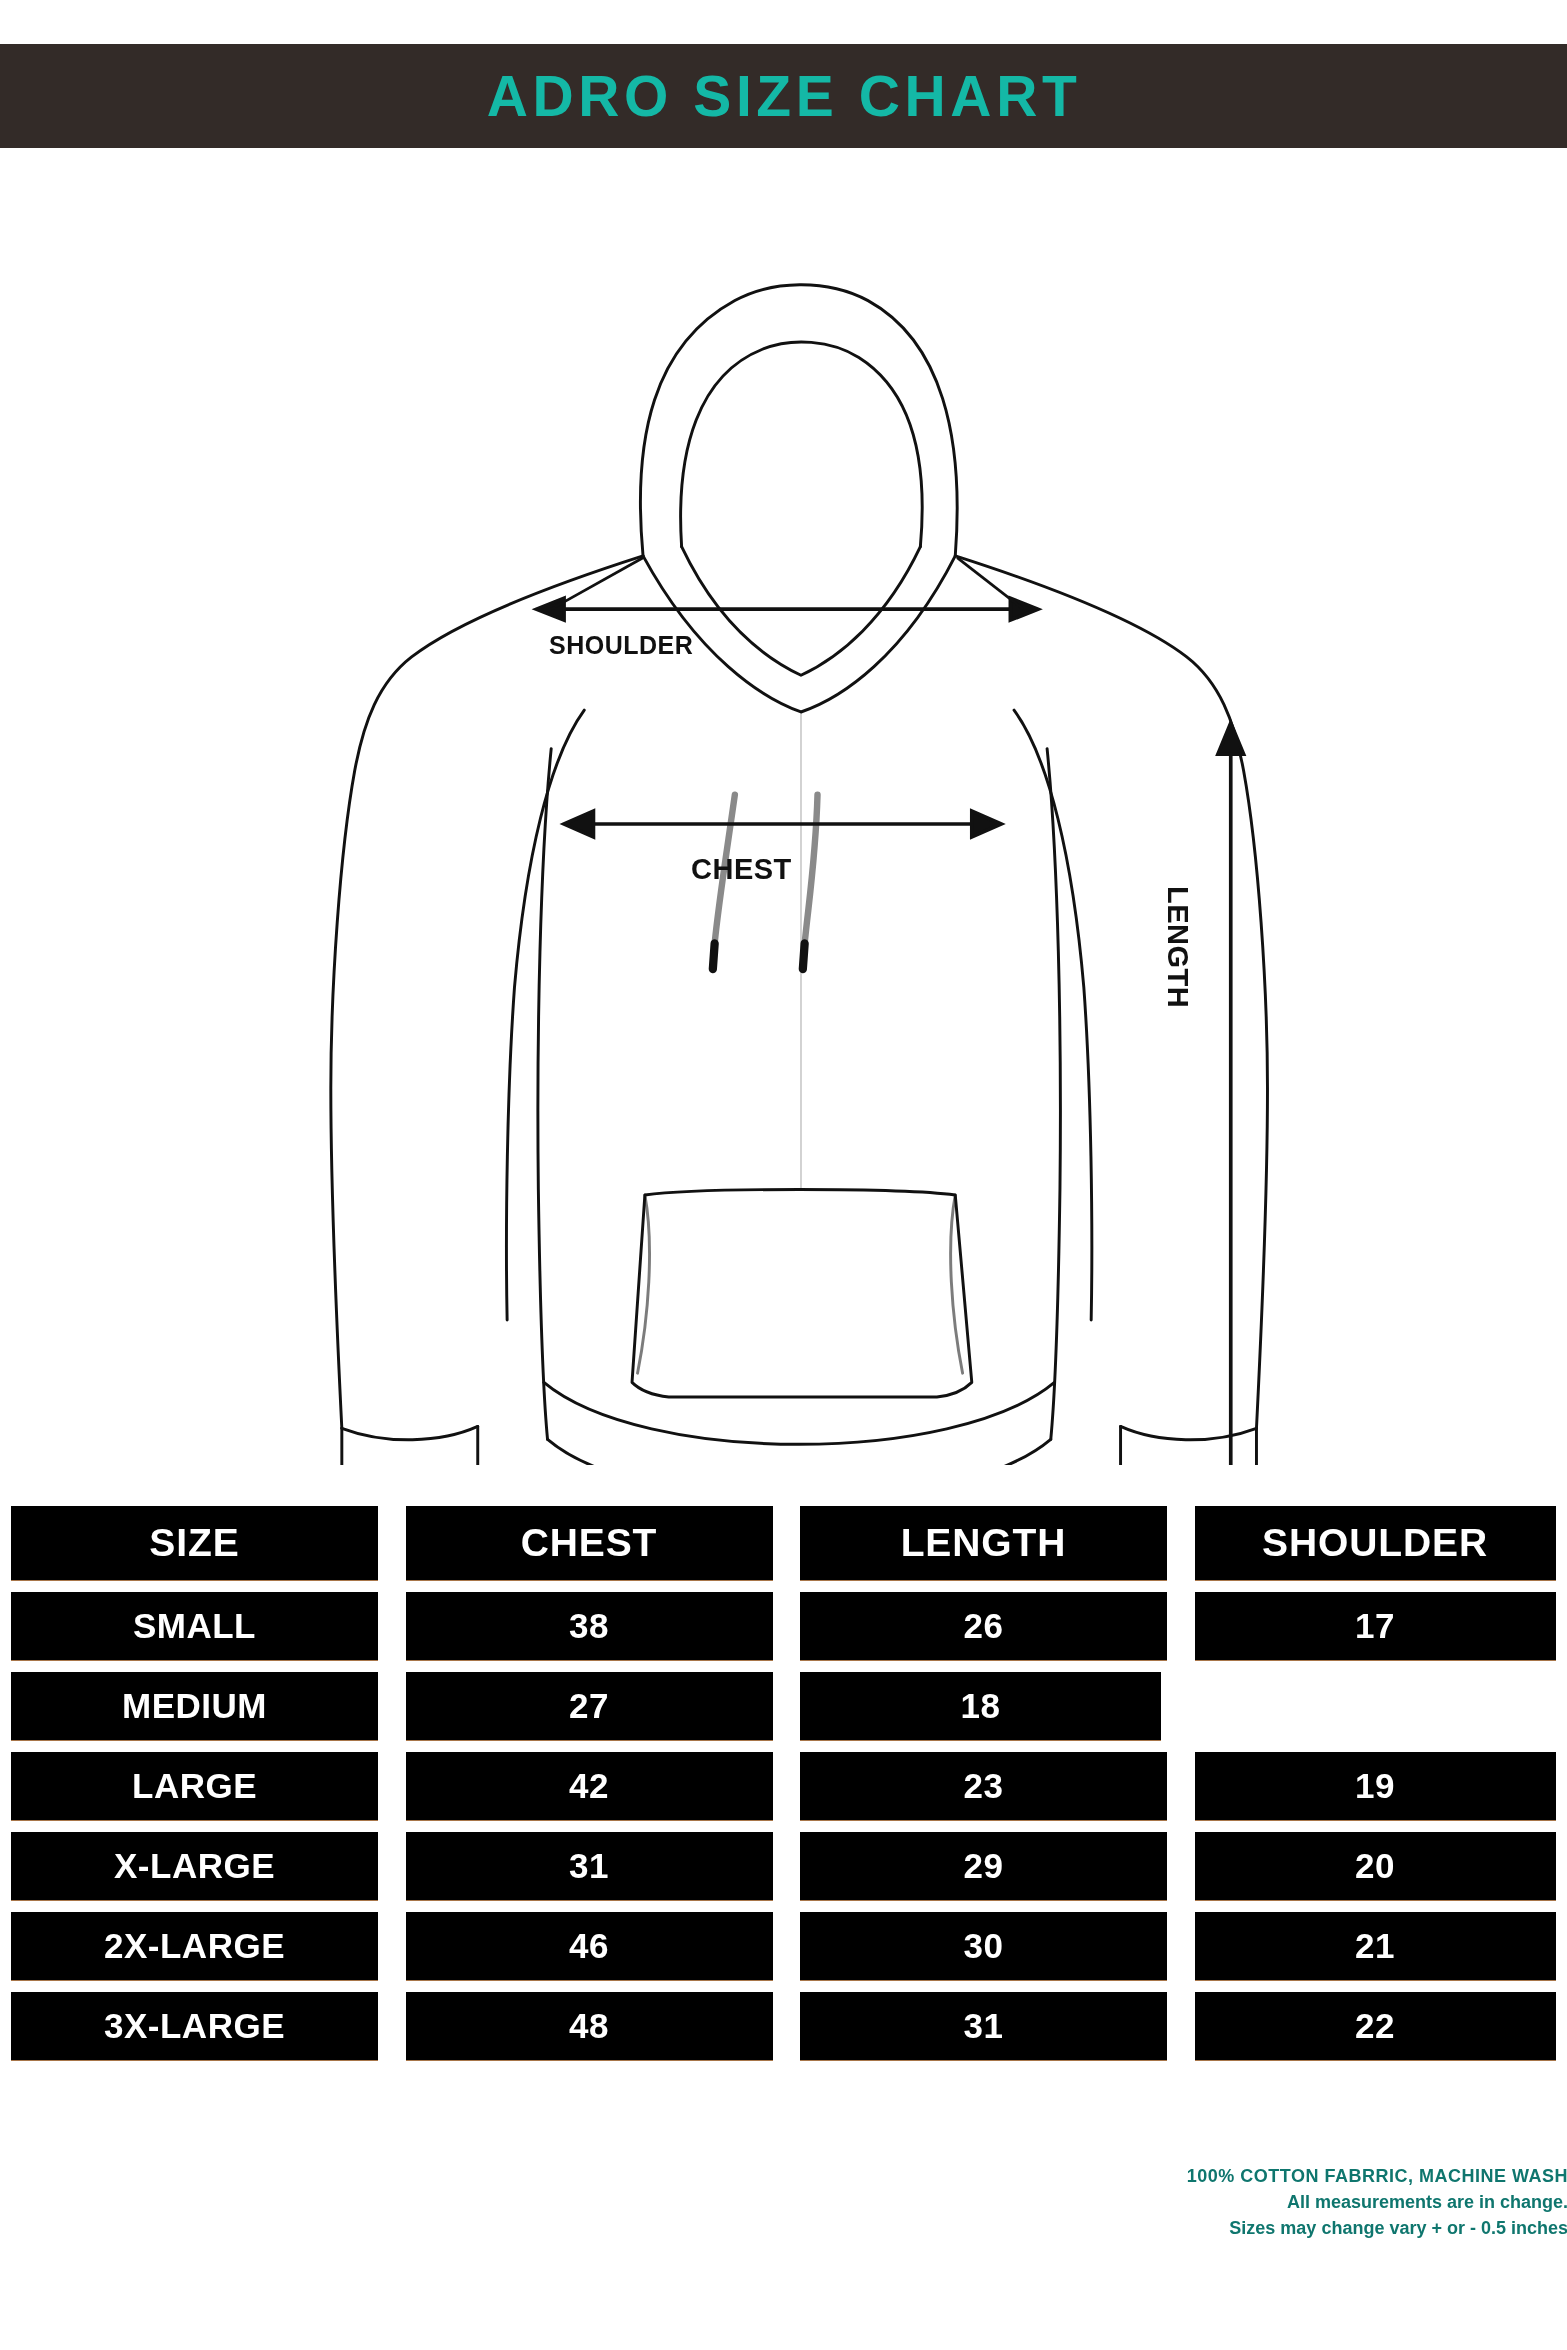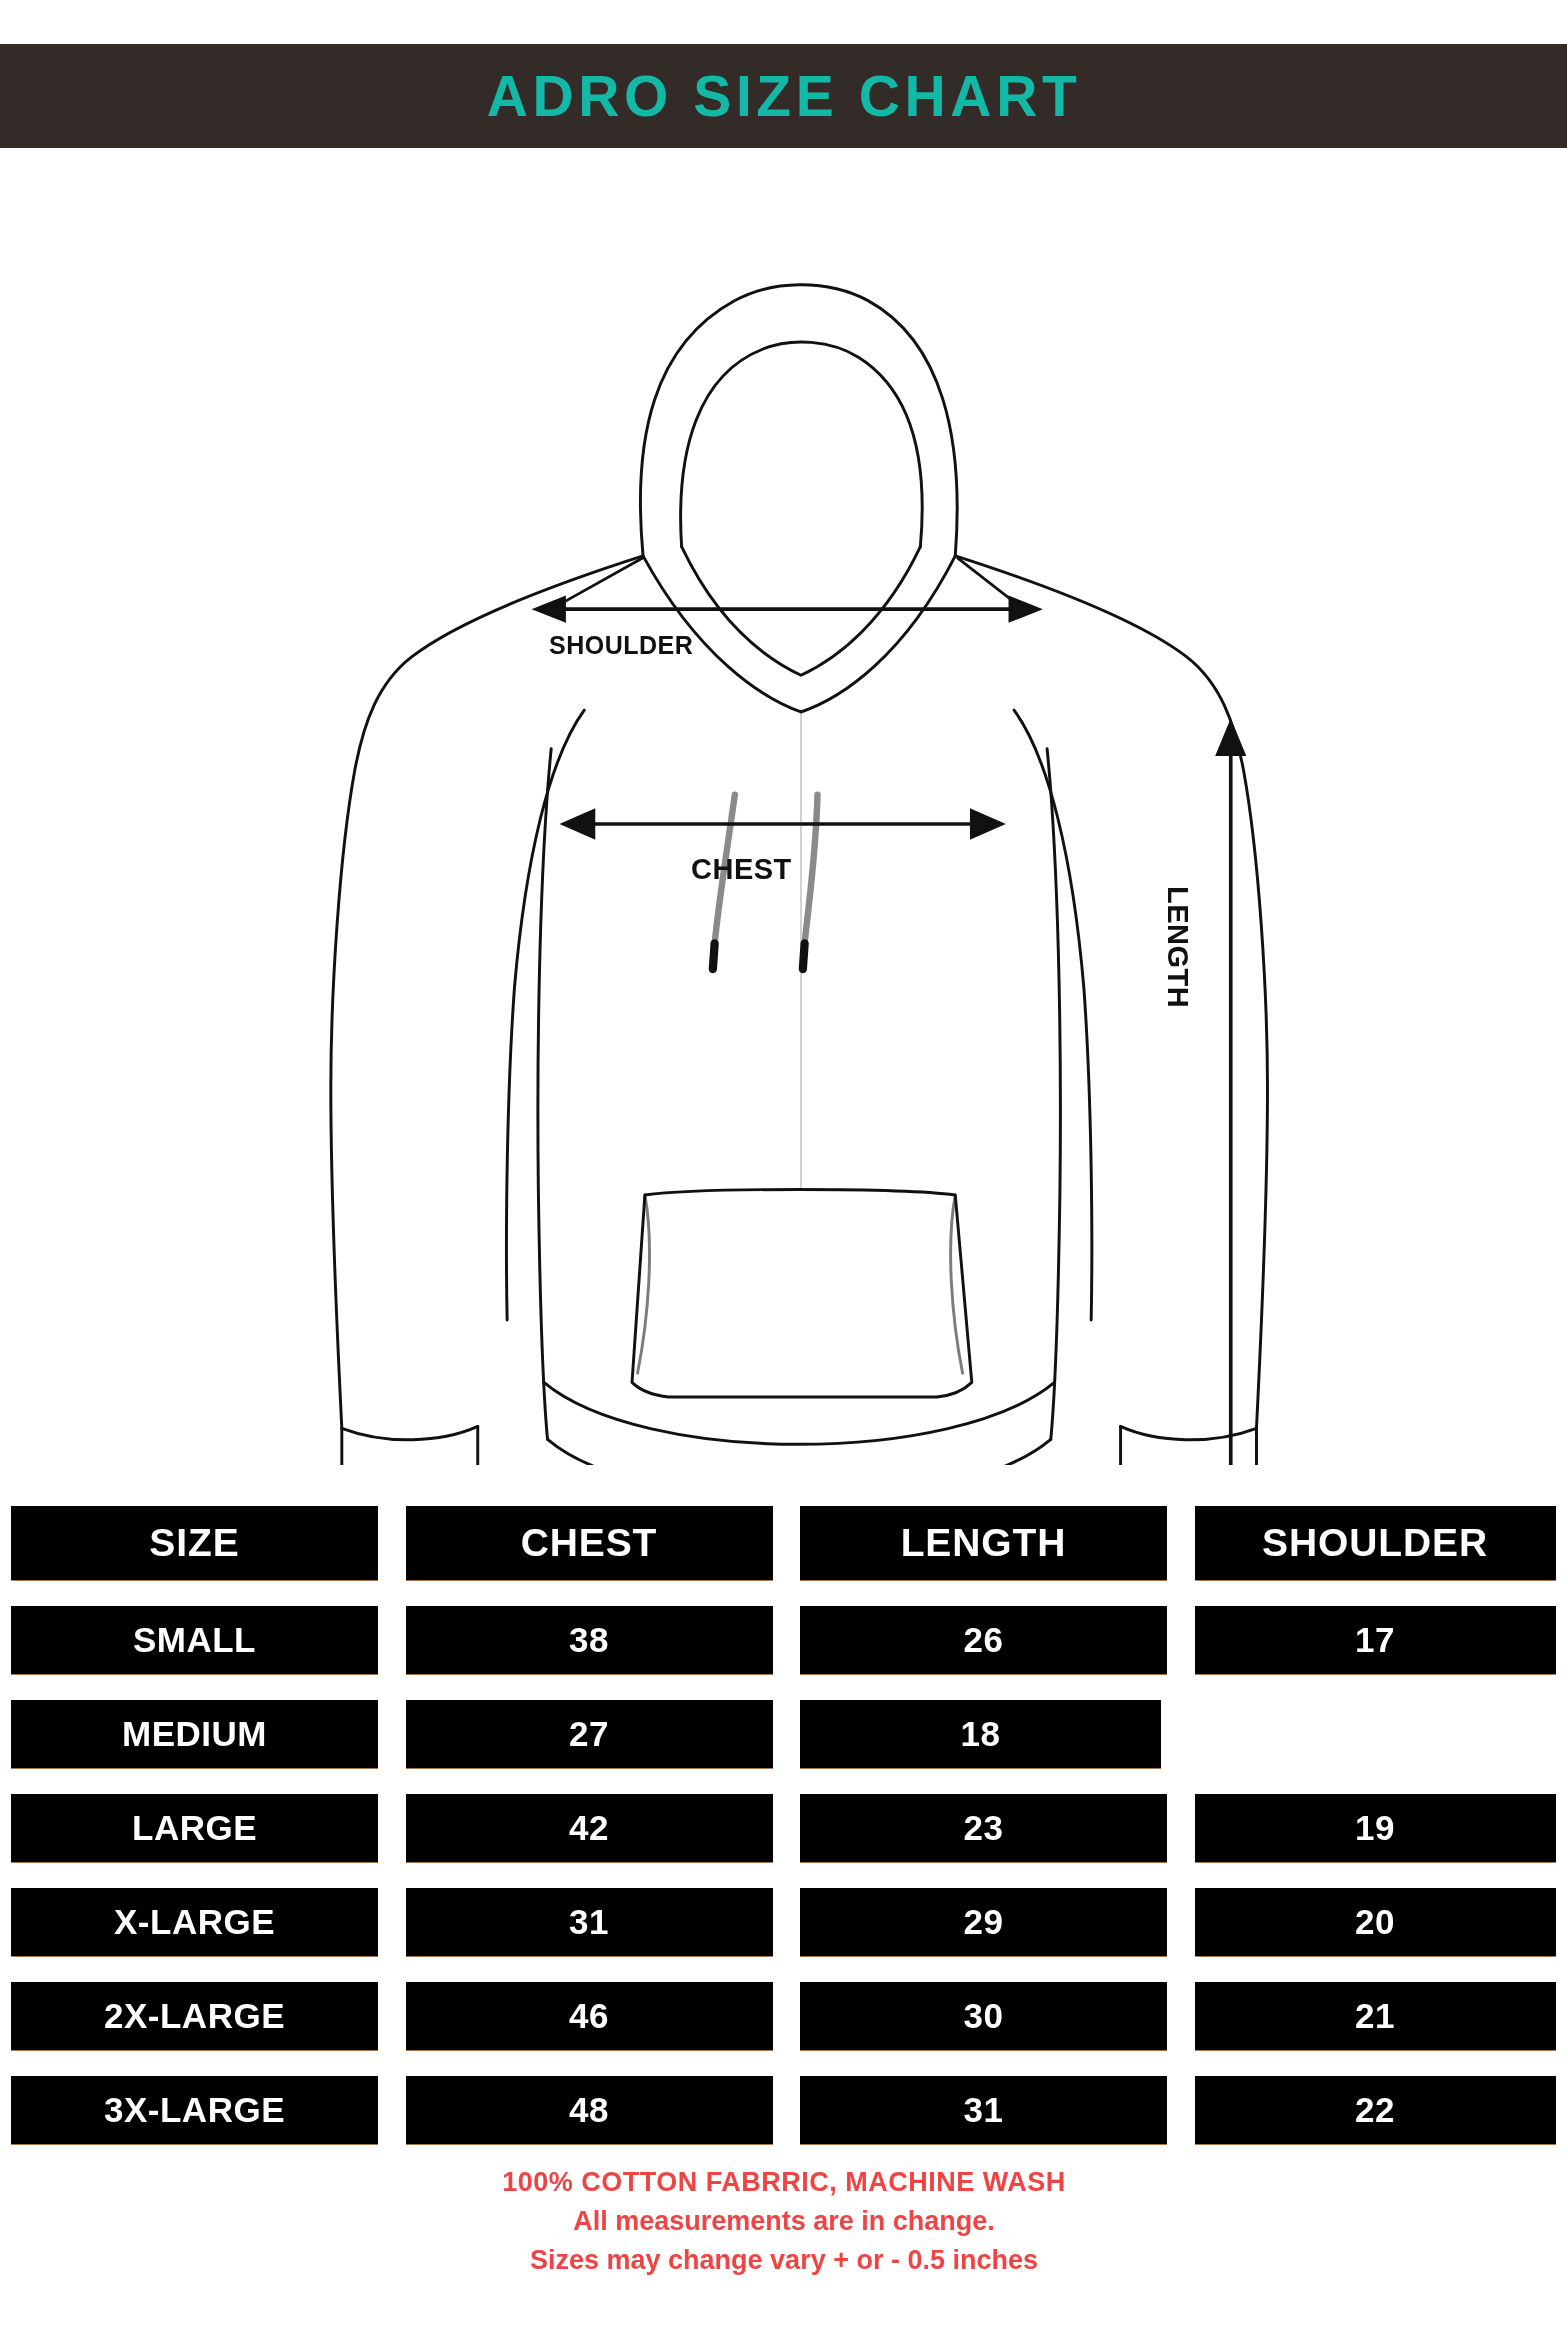--- a/index.html
+++ b/index.html
@@ -71,21 +71,21 @@
   
   .size-table {
     position: absolute;
     left: 11px;
     top: 1506px;
     width: 1546px;
   }
   .trow {
     display: flex;
     gap: 27.5px;
-    margin-bottom: 25px;
+    margin-bottom: 11px;
   }
   .cell {
     background: #000000;
     color: #ffffff;
     display: flex;
     align-items: center;
     justify-content: center;
     font-weight: bold;
     height: 69px;
     border-bottom: 1.8px solid #a8764a;
@@ -106,25 +106,26 @@
 
   
   .footer-notes {
     position: absolute;
     left: 0;
     top: 2163px;
     width: 1568px;
     text-align: center;
   }
   .footer-notes div {
-    font-size: 27px;
-    font-weight: bold;
-    color: #ef4444;
+    font-size: 18px;
+    font-weight: bold;
+    color: #0f766e;
     line-height: 1.45;
     font-family: "Liberation Sans", sans-serif;
+    text-align: right;
   }
   .footer-notes .note-1 { letter-spacing: 0.5px; }
 </style>
 </head>
 <body>
 
 <div class="header-band">
   <div class="header-title">ADRO SIZE CHART</div>
 </div>
 

